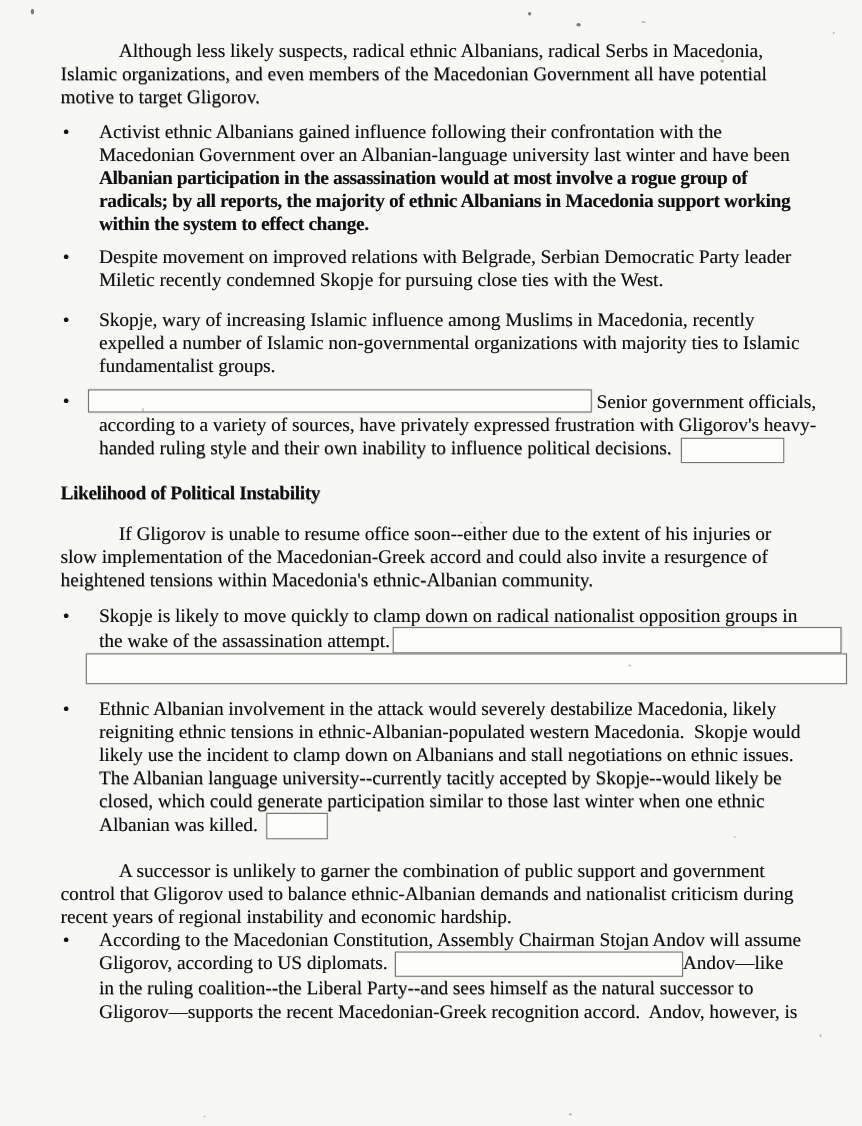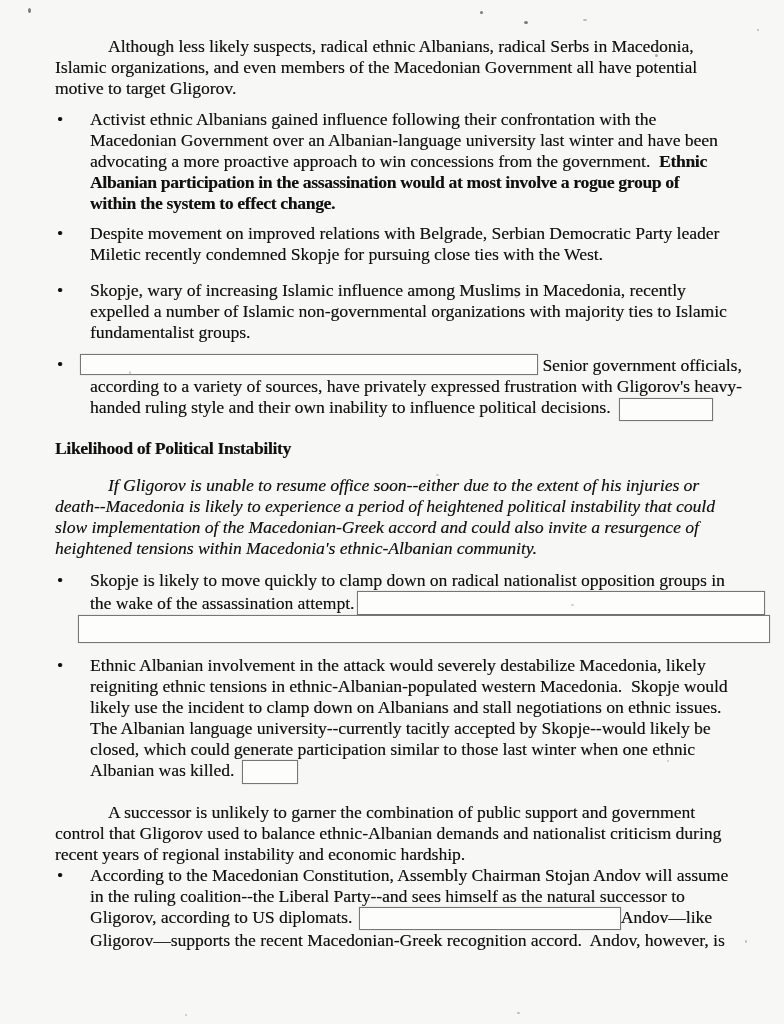--- a/index.html
+++ b/index.html
@@ -74,22 +74,22 @@
       <div class="block para indent" style="margin-bottom: 10px;">
         <div class="line"><span>Although less likely suspects, radical ethnic Albanians, radical Serbs in Macedonia,</span></div>
         <div class="line"><span>Islamic organizations, and even members of the Macedonian Government all have potential</span></div>
         <div class="line"><span>motive to target Gligorov.</span></div>
       </div>
       <div class="block bullet" style="margin-bottom: 9px;">
         <span class="dot">•</span>
         <div class="blines">
           <div class="line"><span>Activist ethnic Albanians gained influence following their confrontation with the</span></div>
           <div class="line"><span>Macedonian Government over an Albanian-language university last winter and have been</span></div>
-          <div class="line"><span>advocating a more proactive approach to win concessions from the government.  </span><span class="b">Ethnic</span></div>
           <div class="line"><span class="b">Albanian participation in the assassination would at most involve a rogue group of</span></div>
+          <div class="line"><span class="b">radicals; by all reports, the majority of ethnic Albanians in Macedonia support working</span></div>
           <div class="line"><span class="b">within the system to effect change.</span></div>
         </div>
       </div>
       <div class="block bullet" style="margin-bottom: 15px;">
         <span class="dot">•</span>
         <div class="blines">
           <div class="line"><span>Despite movement on improved relations with Belgrade, Serbian Democratic Party leader</span></div>
           <div class="line"><span>Miletic recently condemned Skopje for pursuing close ties with the West.</span></div>
         </div>
       </div>
@@ -105,23 +105,22 @@
         <span class="dot">•</span>
         <div class="blines">
           <div class="line"><span class="redact" style="width: 458px; height: 21px; vertical-align: -4px; margin-left: -10px; background: rgb(253, 253, 252); border-color: rgb(118, 118, 114);"></span><span> Senior government officials,</span></div>
           <div class="line"><span>according to a variety of sources, have privately expressed frustration with Gligorov's heavy-</span></div>
           <div class="line"><span>handed ruling style and their own inability to influence political decisions. </span><span class="redact" style="width: 94px; height: 23px; vertical-align: -8px; margin-left: 4px; background: rgb(253, 253, 252); border-color: rgb(118, 118, 114);"></span></div>
         </div>
       </div>
       <div class="block heading" style="margin-bottom: 16px; font-family: Liberation Serif, serif;">
         <div class="line"><span class="b">Likelihood of Political Instability</span></div>
       </div>
-      <div class="block para indent" style="margin-bottom: 11px; font-style: italic;">
+      <div class="block para indent" style="margin-bottom: 11px;">
         <div class="line"><span>If Gligorov is unable to resume office soon--either due to the extent of his injuries or</span></div>
-        <div class="line"><span>death--Macedonia is likely to experience a period of heightened political instability that could</span></div>
         <div class="line"><span>slow implementation of the Macedonian-Greek accord and could also invite a resurgence of</span></div>
         <div class="line"><span>heightened tensions within Macedonia's ethnic-Albanian community.</span></div>
       </div>
       <div class="block bullet" style="margin-bottom: 7px;">
         <span class="dot">•</span>
         <div class="blines">
           <div class="line"><span>Skopje is likely to move quickly to clamp down on radical nationalist opposition groups in</span></div>
           <div class="line"><span>the wake of the assassination attempt.</span><span class="redact" style="width: 408px; height: 24px; vertical-align: -6px; margin-left: 3px; background: rgb(253, 253, 252); border-color: rgb(118, 118, 114);"></span></div>
           <div class="line"><span class="redact" style="width: 692px; height: 28px; vertical-align: 0px; margin-left: -12px; background: rgb(253, 253, 252); border-color: rgb(118, 118, 114);"></span></div>
         </div>
@@ -139,19 +138,19 @@
       </div>
       <div class="block para indent" style="">
         <div class="line"><span>A successor is unlikely to garner the combination of public support and government</span></div>
         <div class="line"><span>control that Gligorov used to balance ethnic-Albanian demands and nationalist criticism during</span></div>
         <div class="line"><span>recent years of regional instability and economic hardship.</span></div>
       </div>
       <div class="block bullet" style="margin-bottom: 0px;">
         <span class="dot">•</span>
         <div class="blines">
           <div class="line"><span>According to the Macedonian Constitution, Assembly Chairman Stojan Andov will assume</span></div>
+          <div class="line"><span>Gligorov, according to US diplomats. </span><span class="redact" style="width: 262px; height: 23px; vertical-align: -7px; margin-left: 2px; background: rgb(253, 253, 252); border-color: rgb(118, 118, 114);"></span><span>Andov—like</span></div>
           <div class="line"><span>in the ruling coalition--the Liberal Party--and sees himself as the natural successor to</span></div>
-          <div class="line"><span>Gligorov, according to US diplomats. </span><span class="redact" style="width: 262px; height: 23px; vertical-align: -7px; margin-left: 2px; background: rgb(253, 253, 252); border-color: rgb(118, 118, 114);"></span><span>Andov—like</span></div>
           <div class="line"><span>Gligorov—supports the recent Macedonian-Greek recognition accord.  Andov, however, is</span></div>
         </div>
       </div>
     </div>
 </div>
 
 </body></html>

